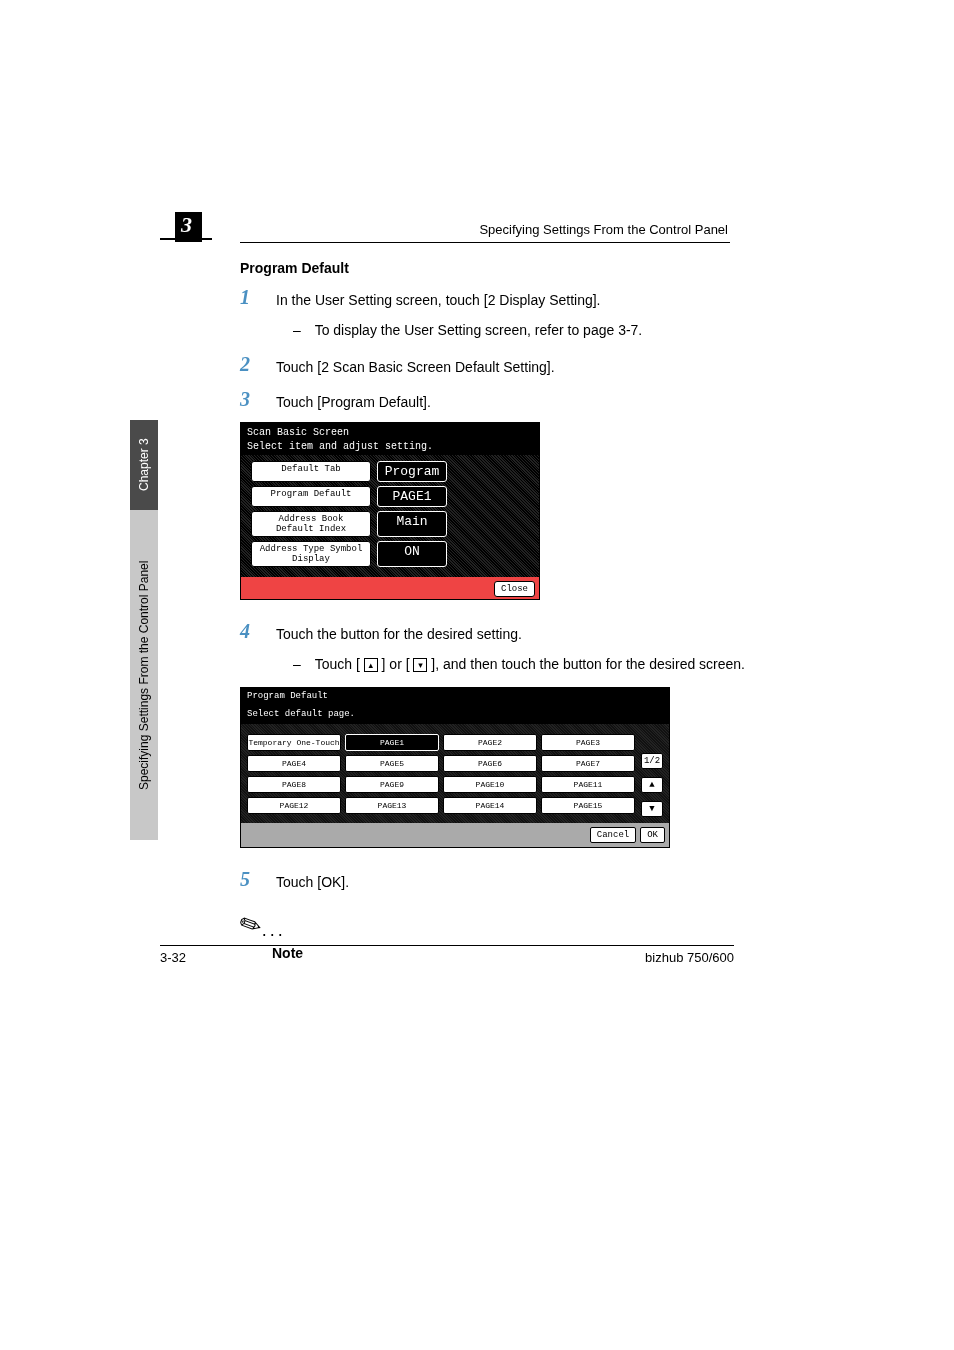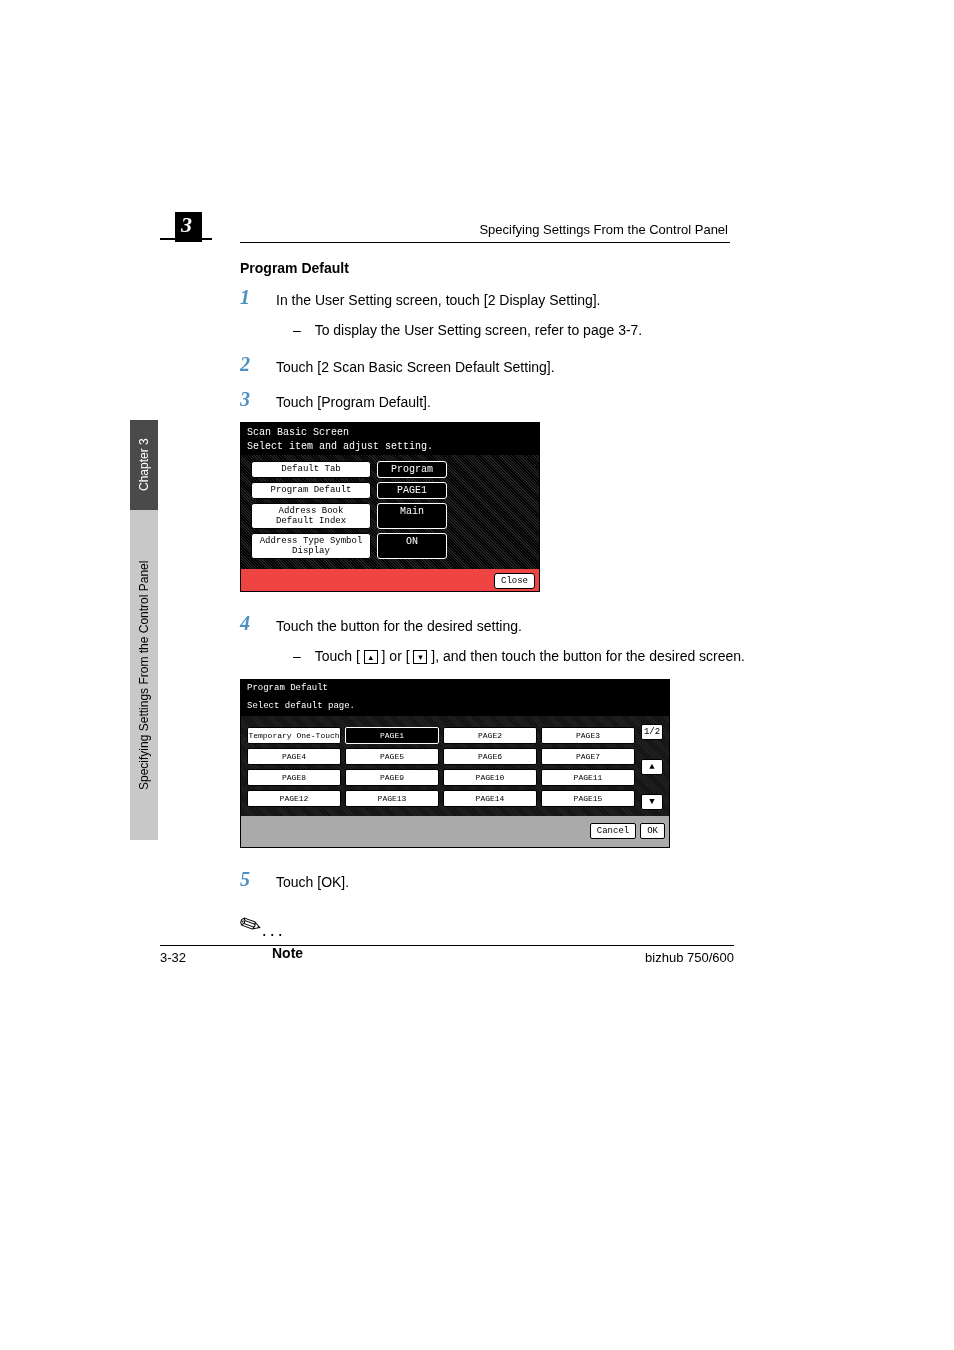--- a/index.html
+++ b/index.html
@@ -157,21 +157,21 @@
     font-size: 9px;
     width: 120px;
     text-align: center;
   }
   .value-btn {
     background: #000;
     color: #fff;
     border: 1px solid #fff;
     border-radius: 3px;
     padding: 2px 6px;
-    font-size: 10px;
+    font-size: 13px;
     width: 70px;
     text-align: center;
   }
   .close-btn {
     background: #fff;
     color: #000;
     border: 1px solid #000;
     border-radius: 3px;
     font-size: 9px;
     padding: 2px 6px;
@@ -216,35 +216,36 @@
   }
   .page-btn.sel {
     background: #000;
     color: #fff;
     border: 1px solid #fff;
   }
   .scroll-col {
     width: 22px;
     display: flex;
     flex-direction: column;
-    gap: 19px;
+    gap: 8px;
     justify-content: space-between;
+    margin-top: 21px;
   }
   .scroll-btn {
     background: #fff;
     color: #000;
     border: 1px solid #000;
     text-align: center;
     font-size: 9px;
     padding: 2px 0;
     border-radius: 2px;
   }
   .scr2 .footer-row {
     background: #aaa;
-    height: 31px;
+    height: 24px;
     display: flex;
     justify-content: flex-end;
     align-items: center;
     padding: 0 4px;
     gap: 4px;
   }
   .gray-btn {
     background: #fff;
     color: #000;
     border: 1px solid #000;

